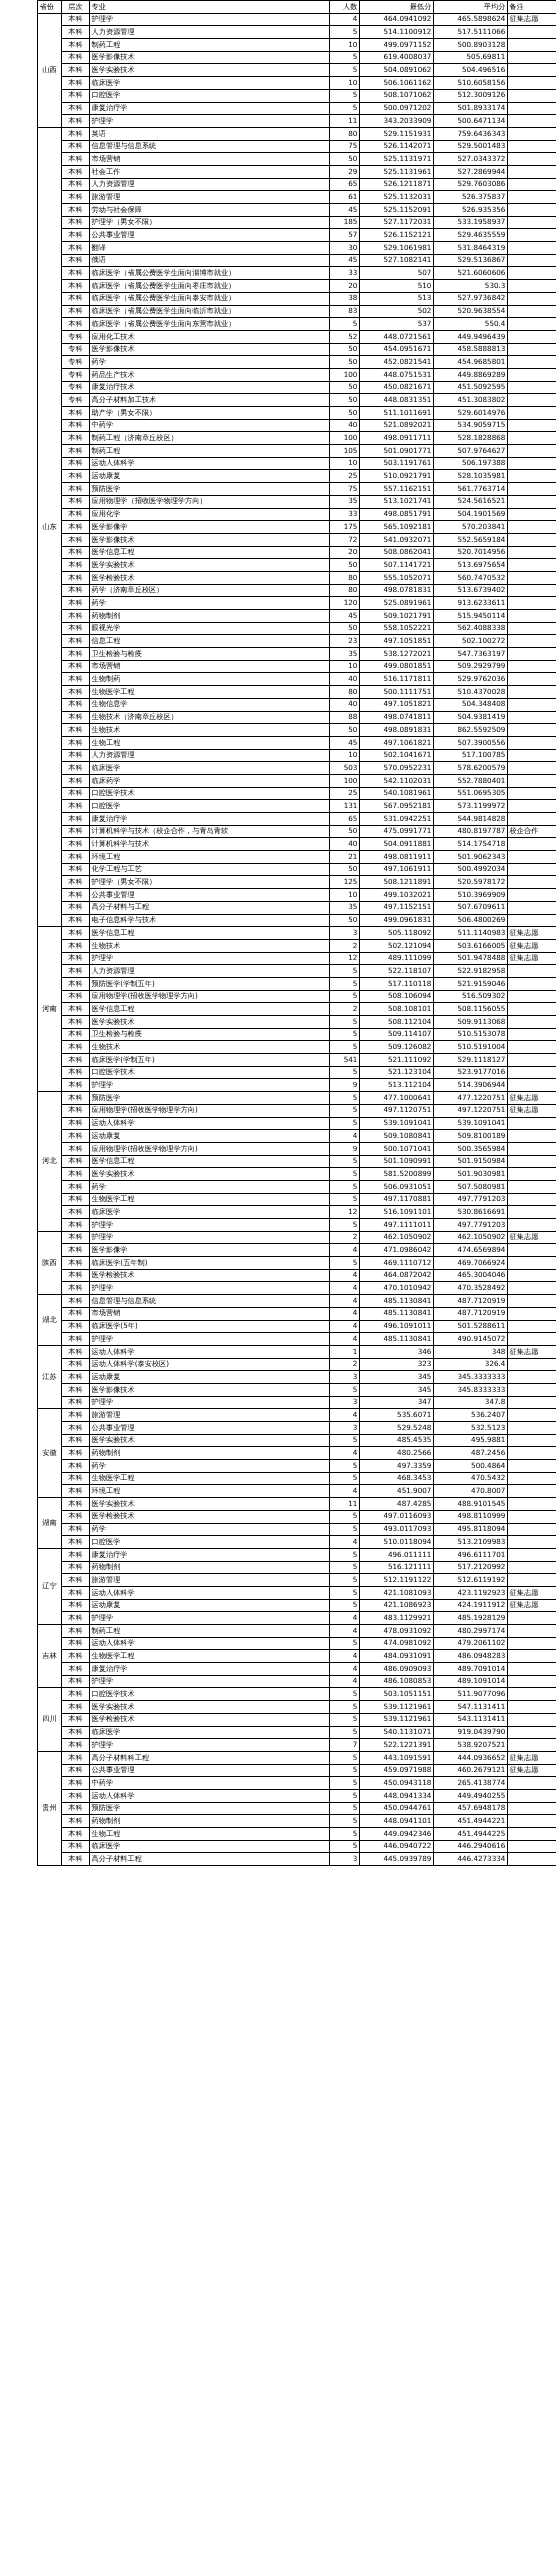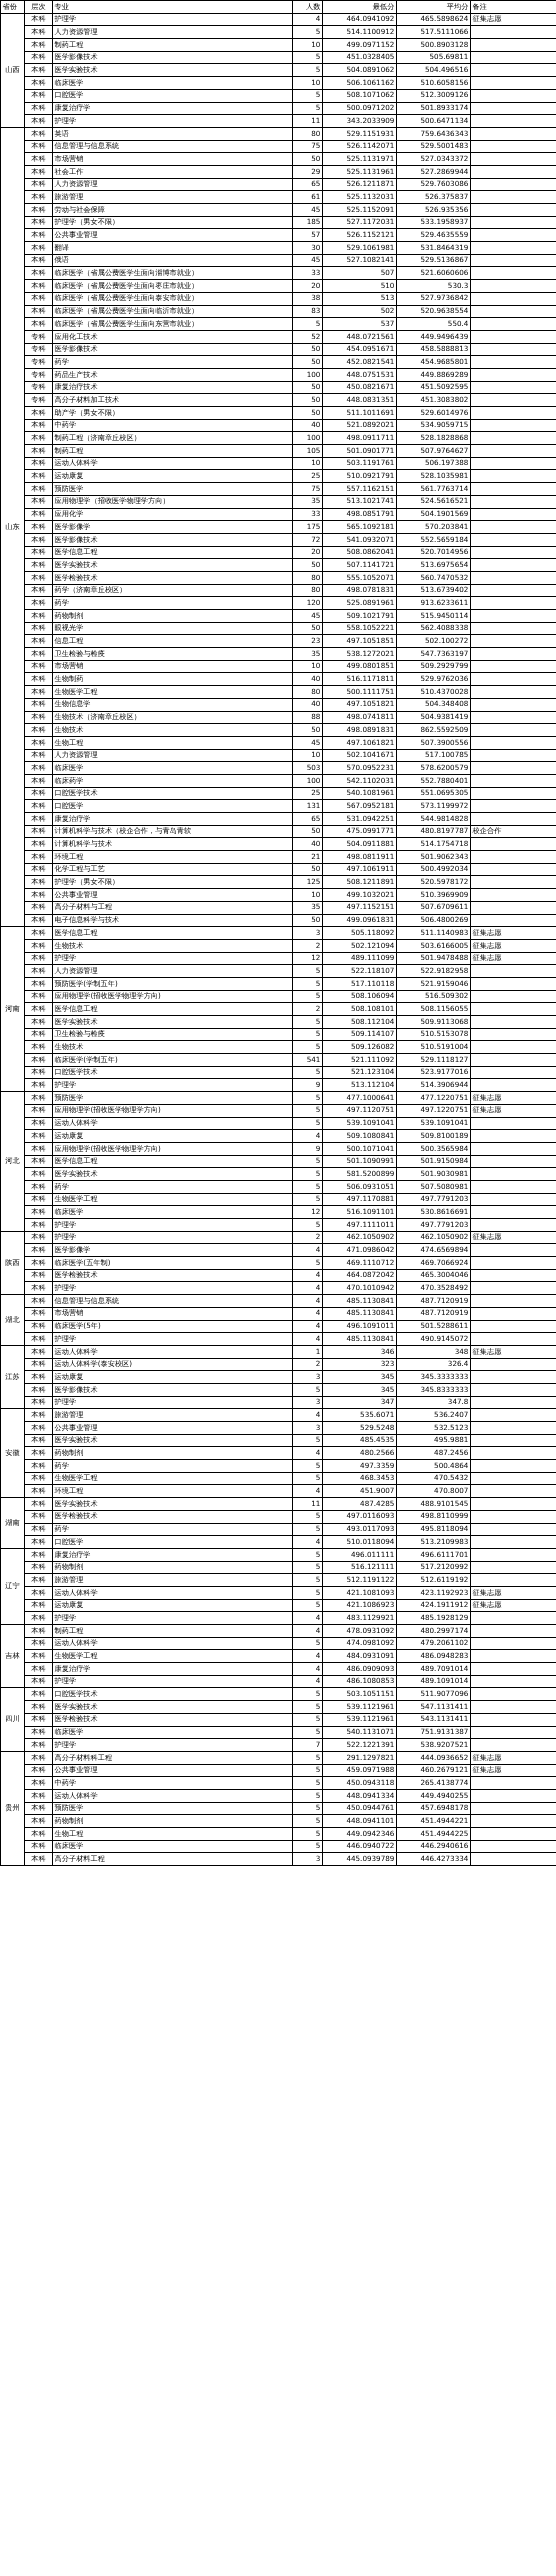--- a/index.html
+++ b/index.html
@@ -1,17 +1,17 @@
 <!DOCTYPE html>
 <html style="font-size:12.8px"><head>
 <meta charset="utf-8">
 <style>
   html,body{margin:0;padding:0;background:#ffffff;}
   body{font-family:"DejaVu Sans","Liberation Sans",sans-serif;}
-  #sheet{width:450px;}
+  #sheet{width:450px;margin-left:37px;}
   table{border-collapse:collapse;width:557px;table-layout:fixed;font-size:7.2px;color:#000;}
   col.c-prov{width:24px;}
   col.c-lvl{width:28px;}
   col.c-major{width:240px;}
   col.c-num{width:30px;}
   col.c-min{width:74px;}
   col.c-avg{width:74px;}
   col.c-note{width:87px;}
   th,td{border:0.8px solid #000;padding:0 1.6px;height:11.7px;line-height:10.4px;overflow:hidden;white-space:nowrap;vertical-align:middle;}
   th{font-weight:normal;text-align:left;}
@@ -70,21 +70,21 @@
           <td class="major">制药工程</td>
           <td class="r">10</td>
           <td class="r">499.0971152</td>
           <td class="r">500.8903128</td>
           <td class="note"></td>
         </tr>
         <tr>
           <td class="lvl">本科</td>
           <td class="major">医学影像技术</td>
           <td class="r">5</td>
-          <td class="r">451.0328405</td>
+          <td class="r">619.4008037</td>
           <td class="r">505.69811</td>
           <td class="note"></td>
         </tr>
         <tr>
           <td class="lvl">本科</td>
           <td class="major">医学实验技术</td>
           <td class="r">5</td>
           <td class="r">504.0891062</td>
           <td class="r">504.496516</td>
           <td class="note"></td>
@@ -1138,37 +1138,37 @@
           <td class="r">5</td>
           <td class="r">539.1121961</td>
           <td class="r">543.1131411</td>
           <td class="note"></td>
         </tr>
         <tr>
           <td class="lvl">本科</td>
           <td class="major">临床医学</td>
           <td class="r">5</td>
           <td class="r">540.1131071</td>
-          <td class="r">751.9131387</td>
+          <td class="r">919.0439790</td>
           <td class="note"></td>
         </tr>
         <tr>
           <td class="lvl">本科</td>
           <td class="major">护理学</td>
           <td class="r">7</td>
           <td class="r">522.1221391</td>
           <td class="r">538.9207521</td>
           <td class="note"></td>
         </tr>
         <tr>
           <td class="prov" rowspan="9">贵州</td>
           <td class="lvl">本科</td>
           <td class="major">高分子材料科工程</td>
           <td class="r">5</td>
-          <td class="r">291.1297821</td>
+          <td class="r">443.1091591</td>
           <td class="r">444.0936652</td>
           <td class="note">征集志愿</td>
         </tr>
         <tr>
           <td class="lvl">本科</td>
           <td class="major">公共事业管理</td>
           <td class="r">5</td>
           <td class="r">459.0971988</td>
           <td class="r">460.2679121</td>
           <td class="note">征集志愿</td>

